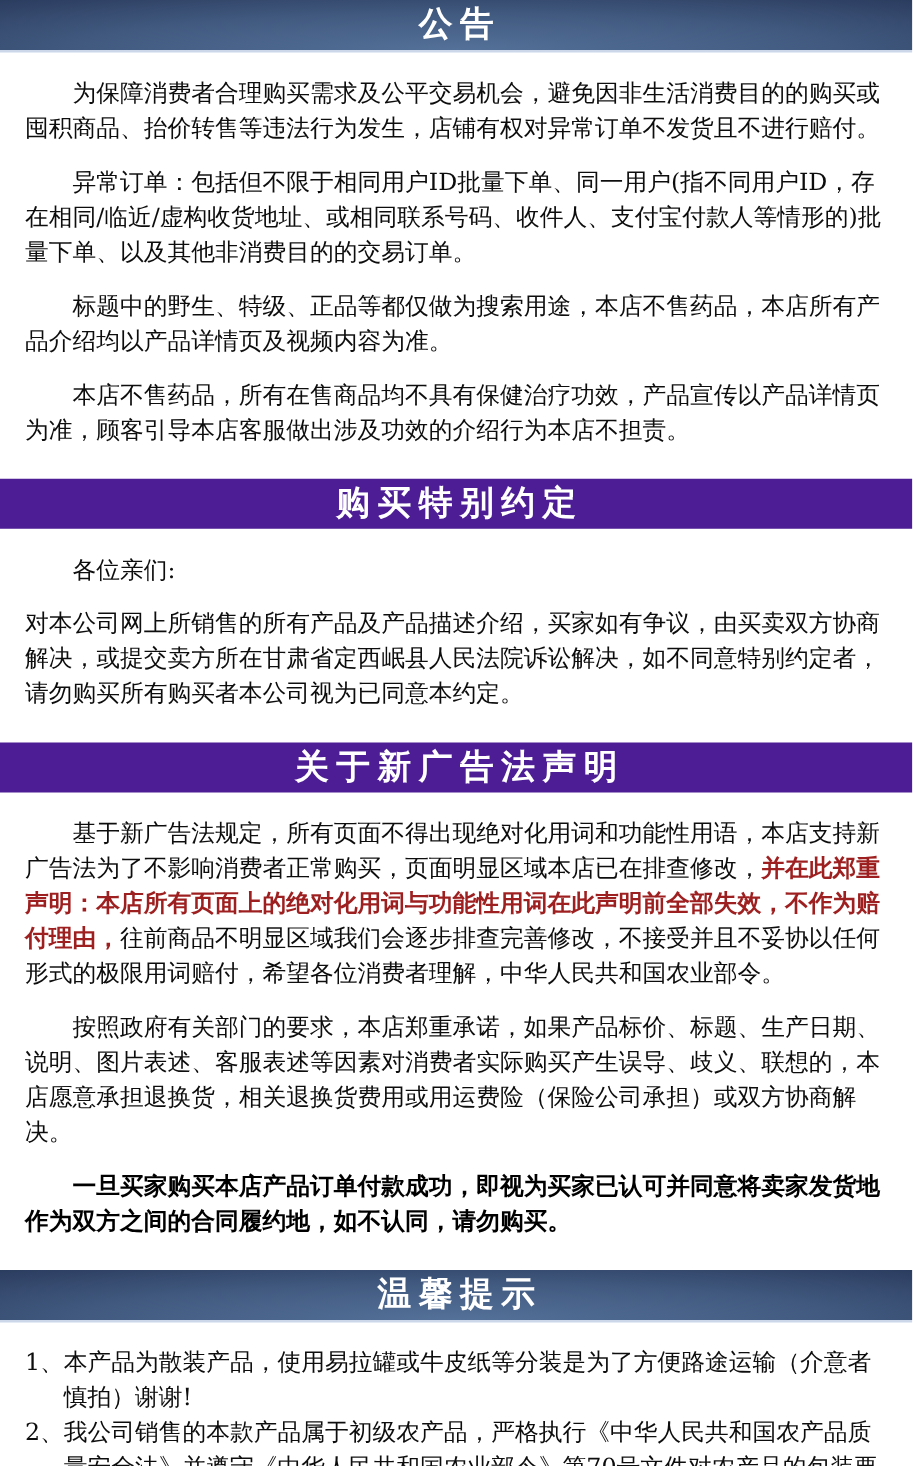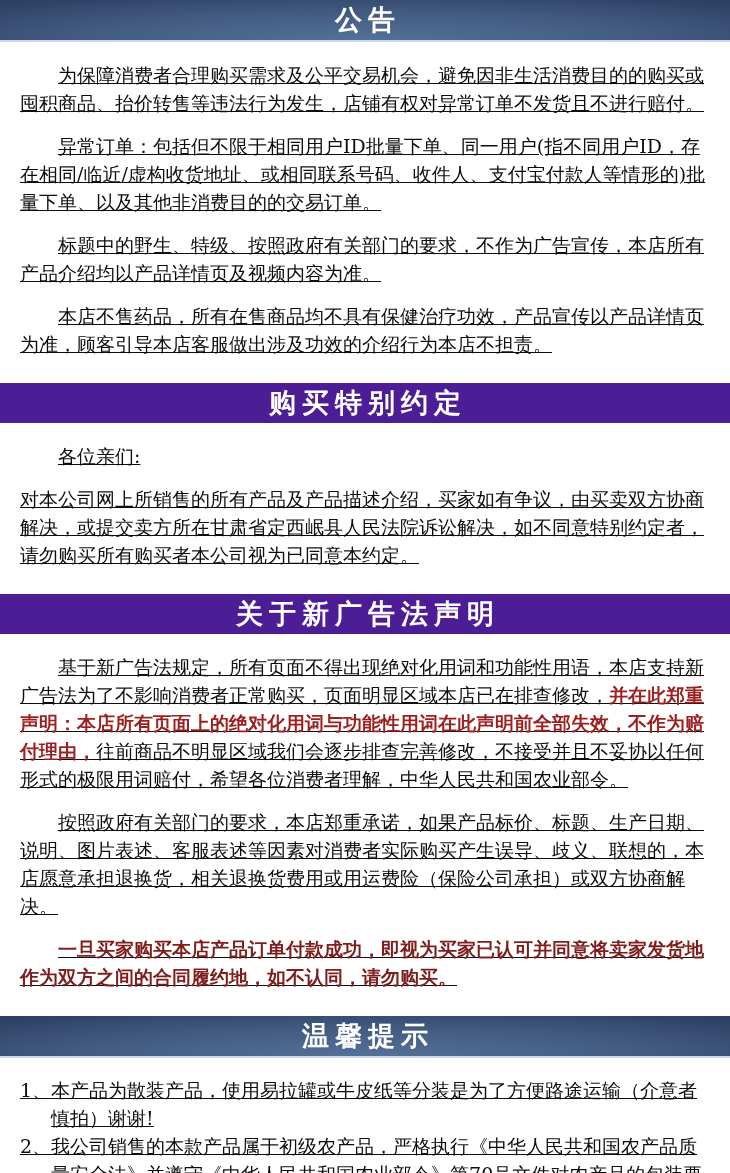--- a/index.html
+++ b/index.html
@@ -38,34 +38,33 @@
   }
   .banner.gradient {
     background: radial-gradient(ellipse 105% 185% at 50% 100%,
                 #547199 0%, #41597f 40%, #293a5c 75%, #1b2640 100%);
     border-bottom: 2px solid #ccd7e9;
   }
   section.content {
     padding: 4px 20px 10px 20px;
     font-size: 19px;
     line-height: 28px;
-    text-decoration: underline;
   }
   section.content p {
     margin: 15px 0;
   }
   p.indent { text-indent: 2em; }
   p.greeting { margin-bottom: 0; text-indent: 2em; }
   p.flush { margin-top: 0; text-indent: 0; }
   .red-inline {
     color: #9e1f1f;
     font-weight: 700;
   }
   p.red-para {
-    color: #7f1d1d;
+    color: #000000;
     font-weight: 700;
   }
   ul.tips {
     list-style: none;
     margin: 14px 0 0 0;
     padding: 0 6px 0 0;
   }
   ul.tips li {
     display: flex;
     align-items: flex-start;
@@ -83,21 +82,21 @@
 <body>
 
 <div class="page">
 
   <header class="banner gradient">
     <h1 class="banner-title">公告</h1>
   </header>
   <section class="content">
     <p class="indent">为保障消费者合理购买需求及公平交易机会，避免因非生活消费目的的购买或囤积商品、抬价转售等违法行为发生，店铺有权对异常订单不发货且不进行赔付。</p>
     <p class="indent">异常订单：包括但不限于相同用户ID批量下单、同一用户(指不同用户ID，存在相同/临近/虚构收货地址、或相同联系号码、收件人、支付宝付款人等情形的)批量下单、以及其他非消费目的的交易订单。</p>
-    <p class="indent">标题中的野生、特级、按照政府有关部门的要求，不作为广告宣传，本店所有产品介绍均以产品详情页及视频内容为准。</p>
+    <p class="indent">标题中的野生、特级、正品等都仅做为搜索用途，本店不售药品，本店所有产品介绍均以产品详情页及视频内容为准。</p>
     <p class="indent">本店不售药品，所有在售商品均不具有保健治疗功效，产品宣传以产品详情页为准，顾客引导本店客服做出涉及功效的介绍行为本店不担责。</p>
   </section>
 
   <header class="banner solid">
     <h1 class="banner-title">购买特别约定</h1>
   </header>
   <section class="content">
     <p class="greeting">各位亲们:</p>
     <p class="flush">对本公司网上所销售的所有产品及产品描述介绍，买家如有争议，由买卖双方协商解决，或提交卖方所在甘肃省定西岷县人民法院诉讼解决，如不同意特别约定者，请勿购买所有购买者本公司视为已同意本约定。</p>
   </section>

